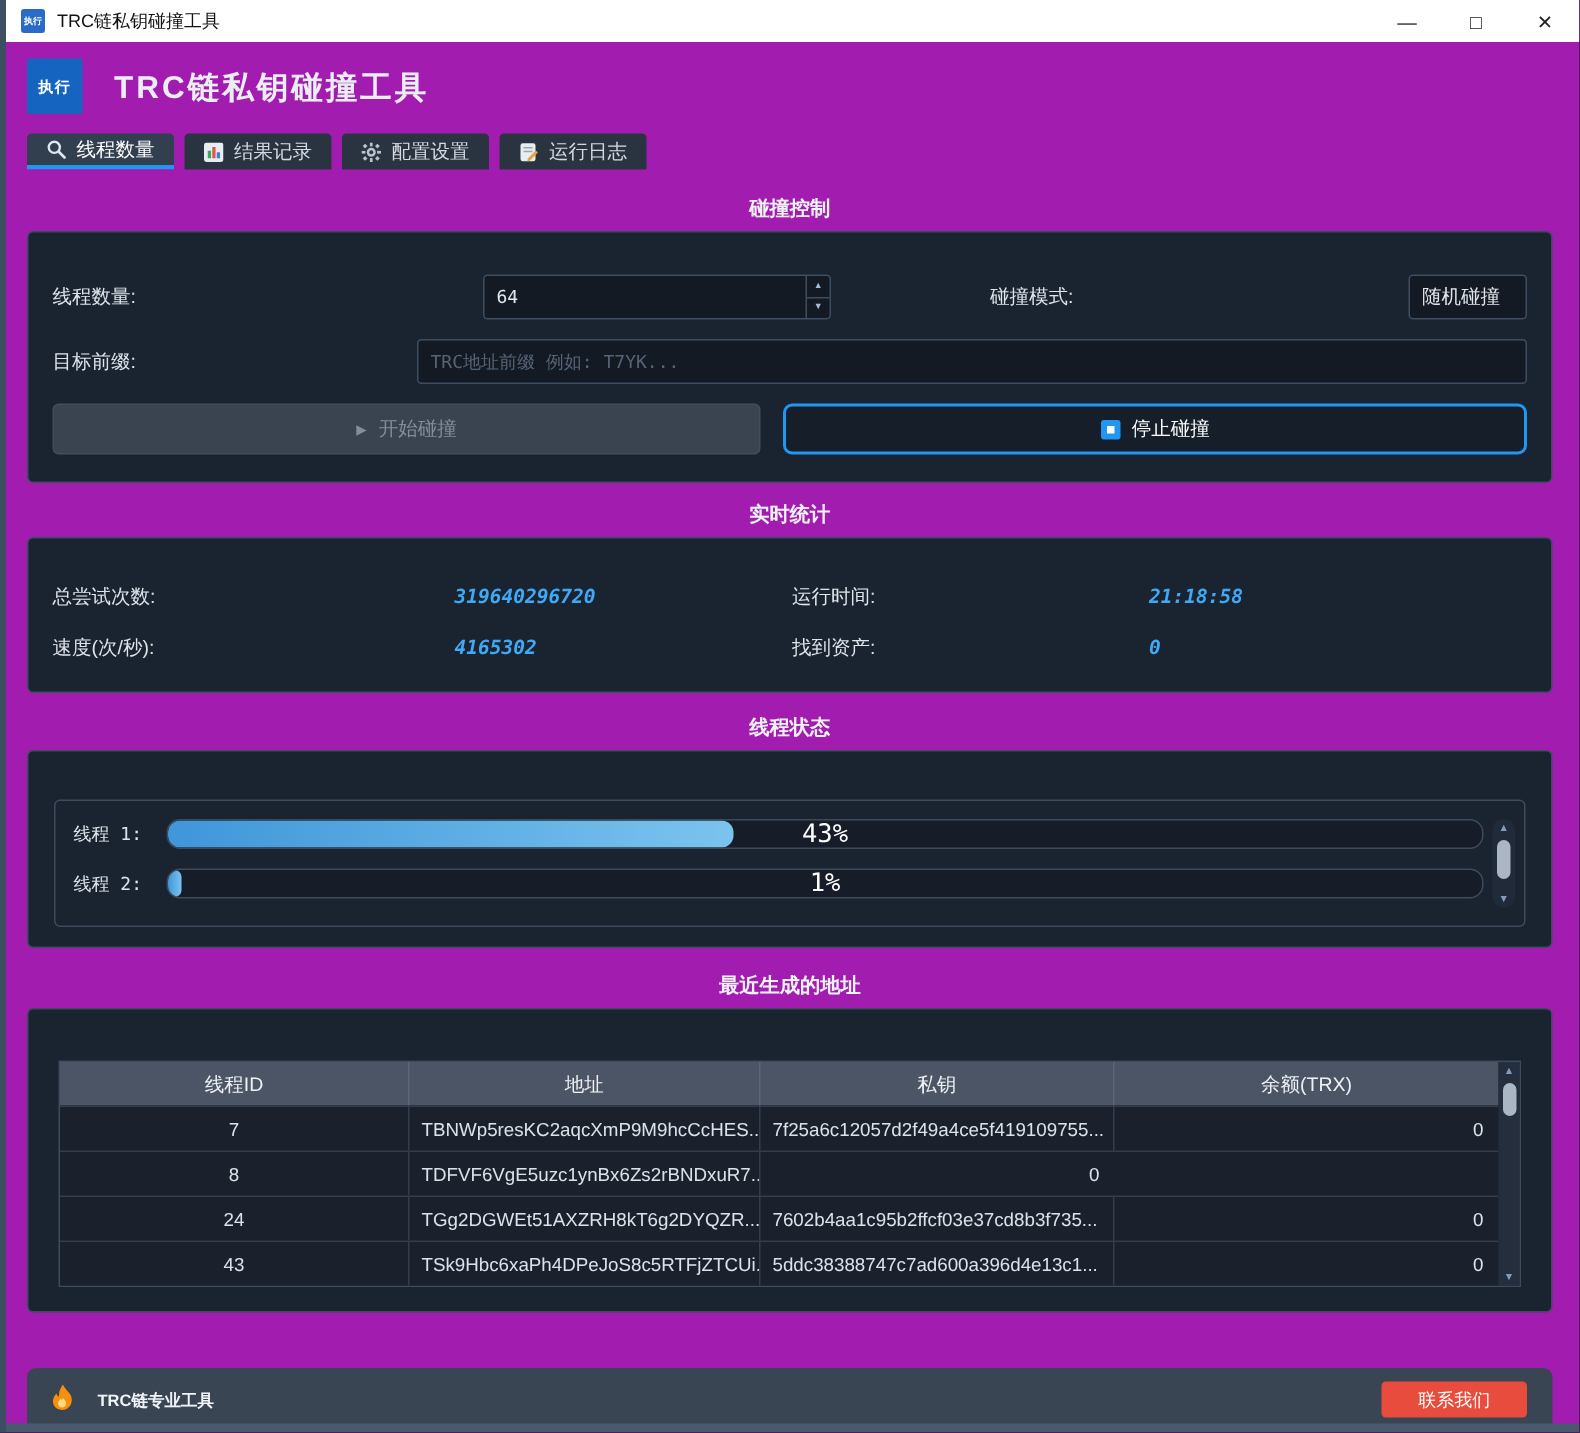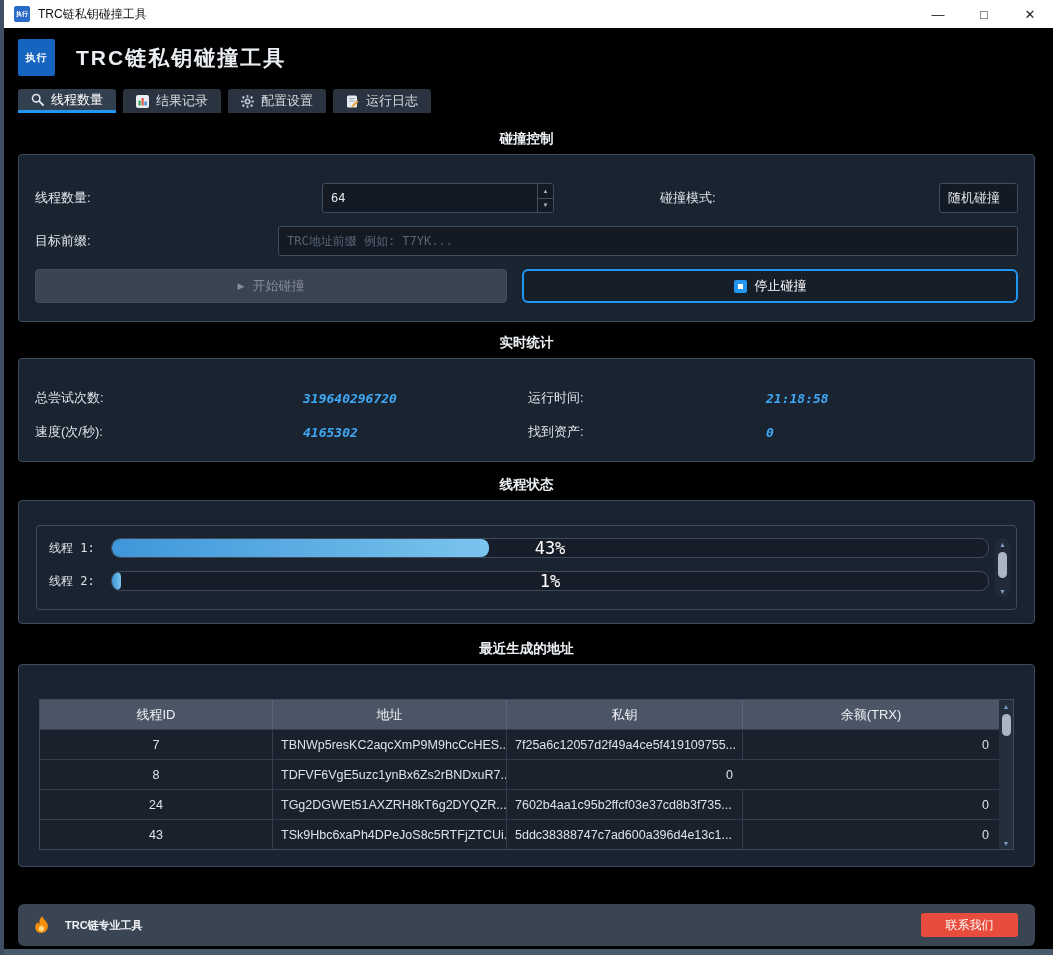--- a/index.html
+++ b/index.html
@@ -1,18 +1,18 @@
 <!DOCTYPE html>
 <html><head>
 <meta charset="utf-8">
 <style>
   * { margin:0; padding:0; box-sizing:border-box; }
   html,body { background:#0d131c; }
   body { font-family:"Liberation Sans", sans-serif; }
-  .window { position:relative; width:1053px; height:955px; background:#000000; overflow:hidden; }
+  .window { position:relative; width:1053px; height:955px; background:#a21caf; overflow:hidden; }
   .edge-left { position:absolute; left:0; top:0; bottom:0; width:4px; background:#3d4e63; z-index:60; }
   .edge-bottom { position:absolute; left:0; bottom:0; right:0; height:6px; background:#495a6e; z-index:59; }
 
   
   .titlebar { position:relative; height:28px; background:#ffffff; display:flex; align-items:center; padding-left:14px; z-index:50; }
   .titlebar-icon { width:16px; height:16px; background:#2a6bc8; border-radius:2px; color:#fff; font-size:6px; font-weight:bold; display:flex; align-items:center; justify-content:center; overflow:hidden; }
   .titlebar-text { margin-left:8px; font-size:12px; color:#111; }
   .titlebar-controls { margin-left:auto; display:flex; height:100%; }
   .tb-btn { width:46px; height:100%; display:flex; align-items:center; justify-content:center; font-size:13px; color:#222; cursor:default; }
 
@@ -53,21 +53,21 @@
   .stop-ic::after { content:""; width:5px; height:5px; background:#fff; display:block; }
 
   
   .st-2 { margin-top:12px; }
   .gb-2 { margin-top:6px; padding:30px 16px 20px 16px; display:grid; grid-template-columns:268px 225px 238px 1fr; row-gap:16px; align-items:center; }
   .stat-label { font-size:13px; color:#dfe4ea; }
   .stat-value { font-family:"DejaVu Sans Mono", monospace; font-weight:bold; font-size:13px; color:#3fa9f5;font-style:italic; }
 
   
   .st-3 { margin-top:14px; }
-  .gb-3 { margin-top:6px; padding:24px 17px 13px 17px; }
+  .gb-3 { margin-top:6px; padding:32px 17px 13px 17px; }
   .threads-panel { border:1px solid #3c4b5e; border-radius:4px; padding:12px 6px 12px 12px; display:flex; }
   .threads-rows { flex:1; display:flex; flex-direction:column; gap:13px; }
   .thread-row { display:flex; align-items:center; }
   .thread-label { width:62px; font-size:12px; color:#dfe4ea; font-family:"DejaVu Sans Mono", monospace; }
   .pbar { position:relative; flex:1; height:20px; background:#171d28; border:1px solid #3e4a5a; border-radius:9px; overflow:hidden; }
   .pbar-fill { height:100%; background:linear-gradient(90deg,#3f96d9,#7ac4ee); border-radius:8px; }
   .pbar-text { position:absolute; left:0; top:0; width:100%; height:100%; display:flex; align-items:center; justify-content:center; font-family:"DejaVu Sans Mono", monospace; font-size:17px; color:#fff; }
 
   
   .vscroll { width:15px; margin-left:6px; display:flex; flex-direction:column; align-items:center; background:#202a38; border-radius:7px; }

